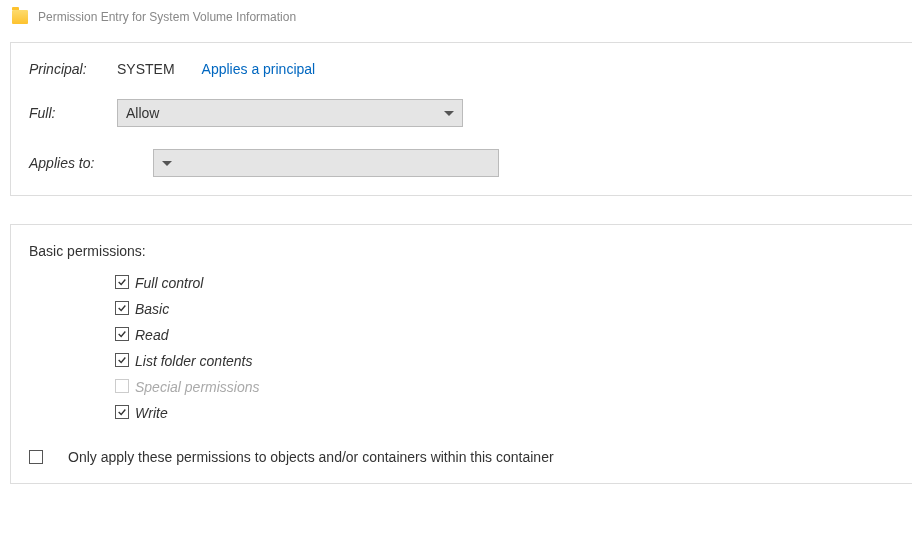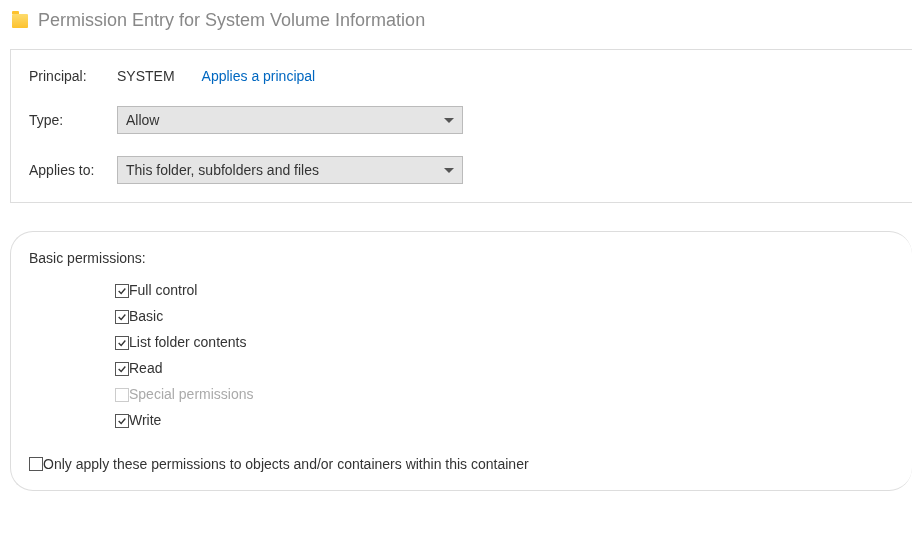--- a/index.html
+++ b/index.html
@@ -34,44 +34,45 @@
       position: absolute;
       top: -3px;
       left: 0;
       width: 7px;
       height: 3px;
       background: #fdc22e;
       border-radius: 1px 1px 0 0;
     }
     .title-text {
       color: #888;
-      font-size: 18px;
+      font-size: 12px;
     }
     .panel {
       border: 1px solid #ddd;
       border-right: none;
       margin-left: 10px;
       padding: 18px 18px 18px 18px;
       background: #fff;
     }
     .panel + .panel {
       margin-top: 28px;
-      border-radius: 23px;
     }
     .form-row {
       display: flex;
       align-items: center;
       margin-bottom: 22px;
     }
     .form-row:last-child {
       margin-bottom: 0;
+      gap: 36px;
     }
     .form-label {
       width: 88px;
       color: #333;
+      font-style: italic;
     }
     .principal-value {
       color: #333;
       margin-right: 27px;
     }
     .link {
       color: #0067c0;
       cursor: pointer;
     }
     .select {
@@ -97,22 +98,24 @@
     }
     .basic-perm-title {
       color: #333;
       margin-bottom: 16px;
     }
     .perm-list {
       padding-left: 86px;
     }
     .perm-item {
       display: flex;
-      align-items: flex-end;
+      align-items: flex-start;
+      gap: 6px;
       margin-bottom: 10px;
+      font-style: italic;
     }
     .checkbox {
       width: 14px;
       height: 14px;
       border: 1px solid #555;
       display: flex;
       align-items: center;
       justify-content: center;
       background: #fff;
       flex-shrink: 0;
@@ -126,49 +129,48 @@
     }
     .perm-label {
       color: #333;
     }
     .perm-label.disabled {
       color: #aaa;
     }
     .apply-only-row {
       display: flex;
       align-items: center;
-      gap: 0;
+      gap: 25px;
       margin-top: 28px;
     }
   </style>
 </head>
 <body>
 
 <div class="title-bar">
   <span class="folder-icon"></span>
   <span class="title-text">Permission Entry for System Volume Information</span>
 </div>
 
 <div class="panel">
   <div class="form-row">
     <span class="form-label">Principal:</span>
     <span class="principal-value">SYSTEM</span>
     <span class="link">Applies a principal</span>
   </div>
   <div class="form-row">
-    <span class="form-label">Type:</span>
+    <span class="form-label">Full:</span>
     <div class="select">
       <span class="select-text">Allow</span>
       <span class="chevron"></span>
     </div>
   </div>
   <div class="form-row">
     <span class="form-label">Applies to:</span>
     <div class="select">
-      <span class="select-text">This folder, subfolders and files</span>
       <span class="chevron"></span>
     </div>
   </div>
 </div>
 
 <div class="panel">
   <div class="basic-perm-title">Basic permissions:</div>
   <div class="perm-list">
       <div class="perm-item">
         <span class="checkbox">
@@ -185,29 +187,29 @@
           </svg>
         </span>
         <span class="perm-label">Basic</span>
       </div>
       <div class="perm-item">
         <span class="checkbox">
           <svg viewBox="0 0 12 12">
             <path d="M2 6 L5 9 L10 3" stroke="#333" stroke-width="1.6" fill="none"></path>
           </svg>
         </span>
+        <span class="perm-label">Read</span>
+      </div>
+      <div class="perm-item">
+        <span class="checkbox">
+          <svg viewBox="0 0 12 12">
+            <path d="M2 6 L5 9 L10 3" stroke="#333" stroke-width="1.6" fill="none"></path>
+          </svg>
+        </span>
         <span class="perm-label">List folder contents</span>
-      </div>
-      <div class="perm-item">
-        <span class="checkbox">
-          <svg viewBox="0 0 12 12">
-            <path d="M2 6 L5 9 L10 3" stroke="#333" stroke-width="1.6" fill="none"></path>
-          </svg>
-        </span>
-        <span class="perm-label">Read</span>
       </div>
       <div class="perm-item">
         <span class="checkbox disabled"></span>
         <span class="perm-label disabled">Special permissions</span>
       </div>
       <div class="perm-item">
         <span class="checkbox">
           <svg viewBox="0 0 12 12">
             <path d="M2 6 L5 9 L10 3" stroke="#333" stroke-width="1.6" fill="none"></path>
           </svg>

